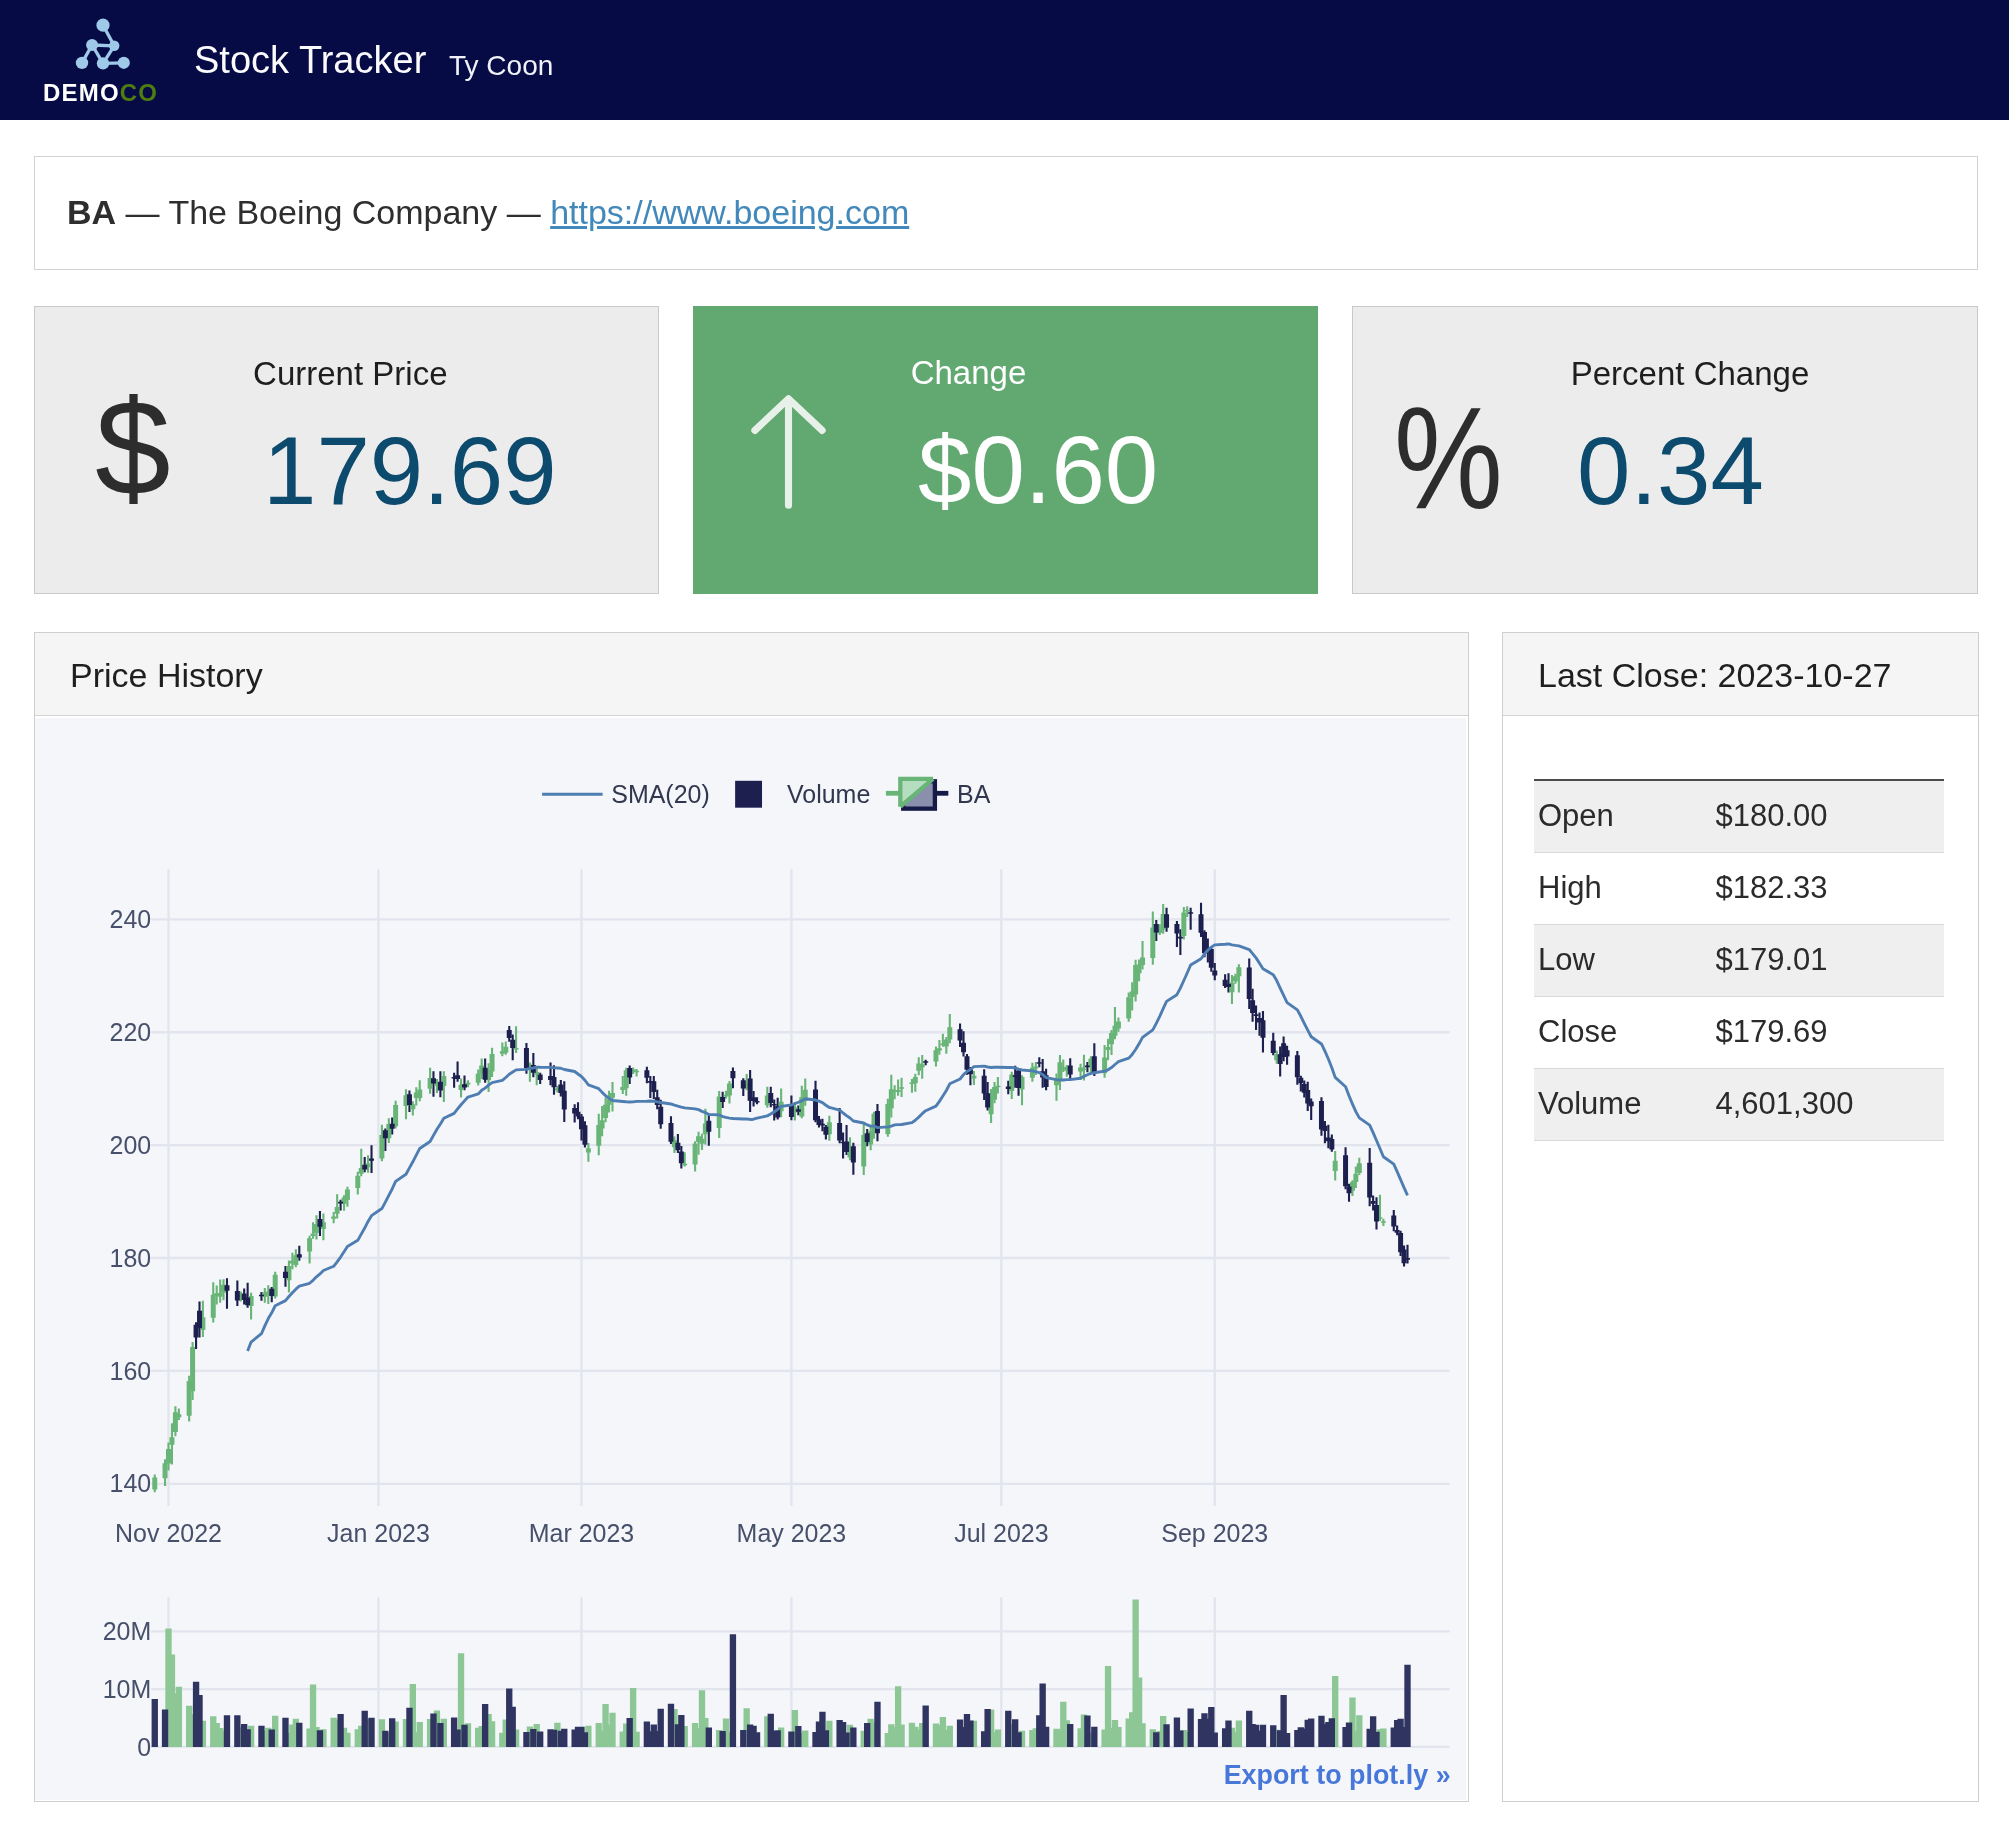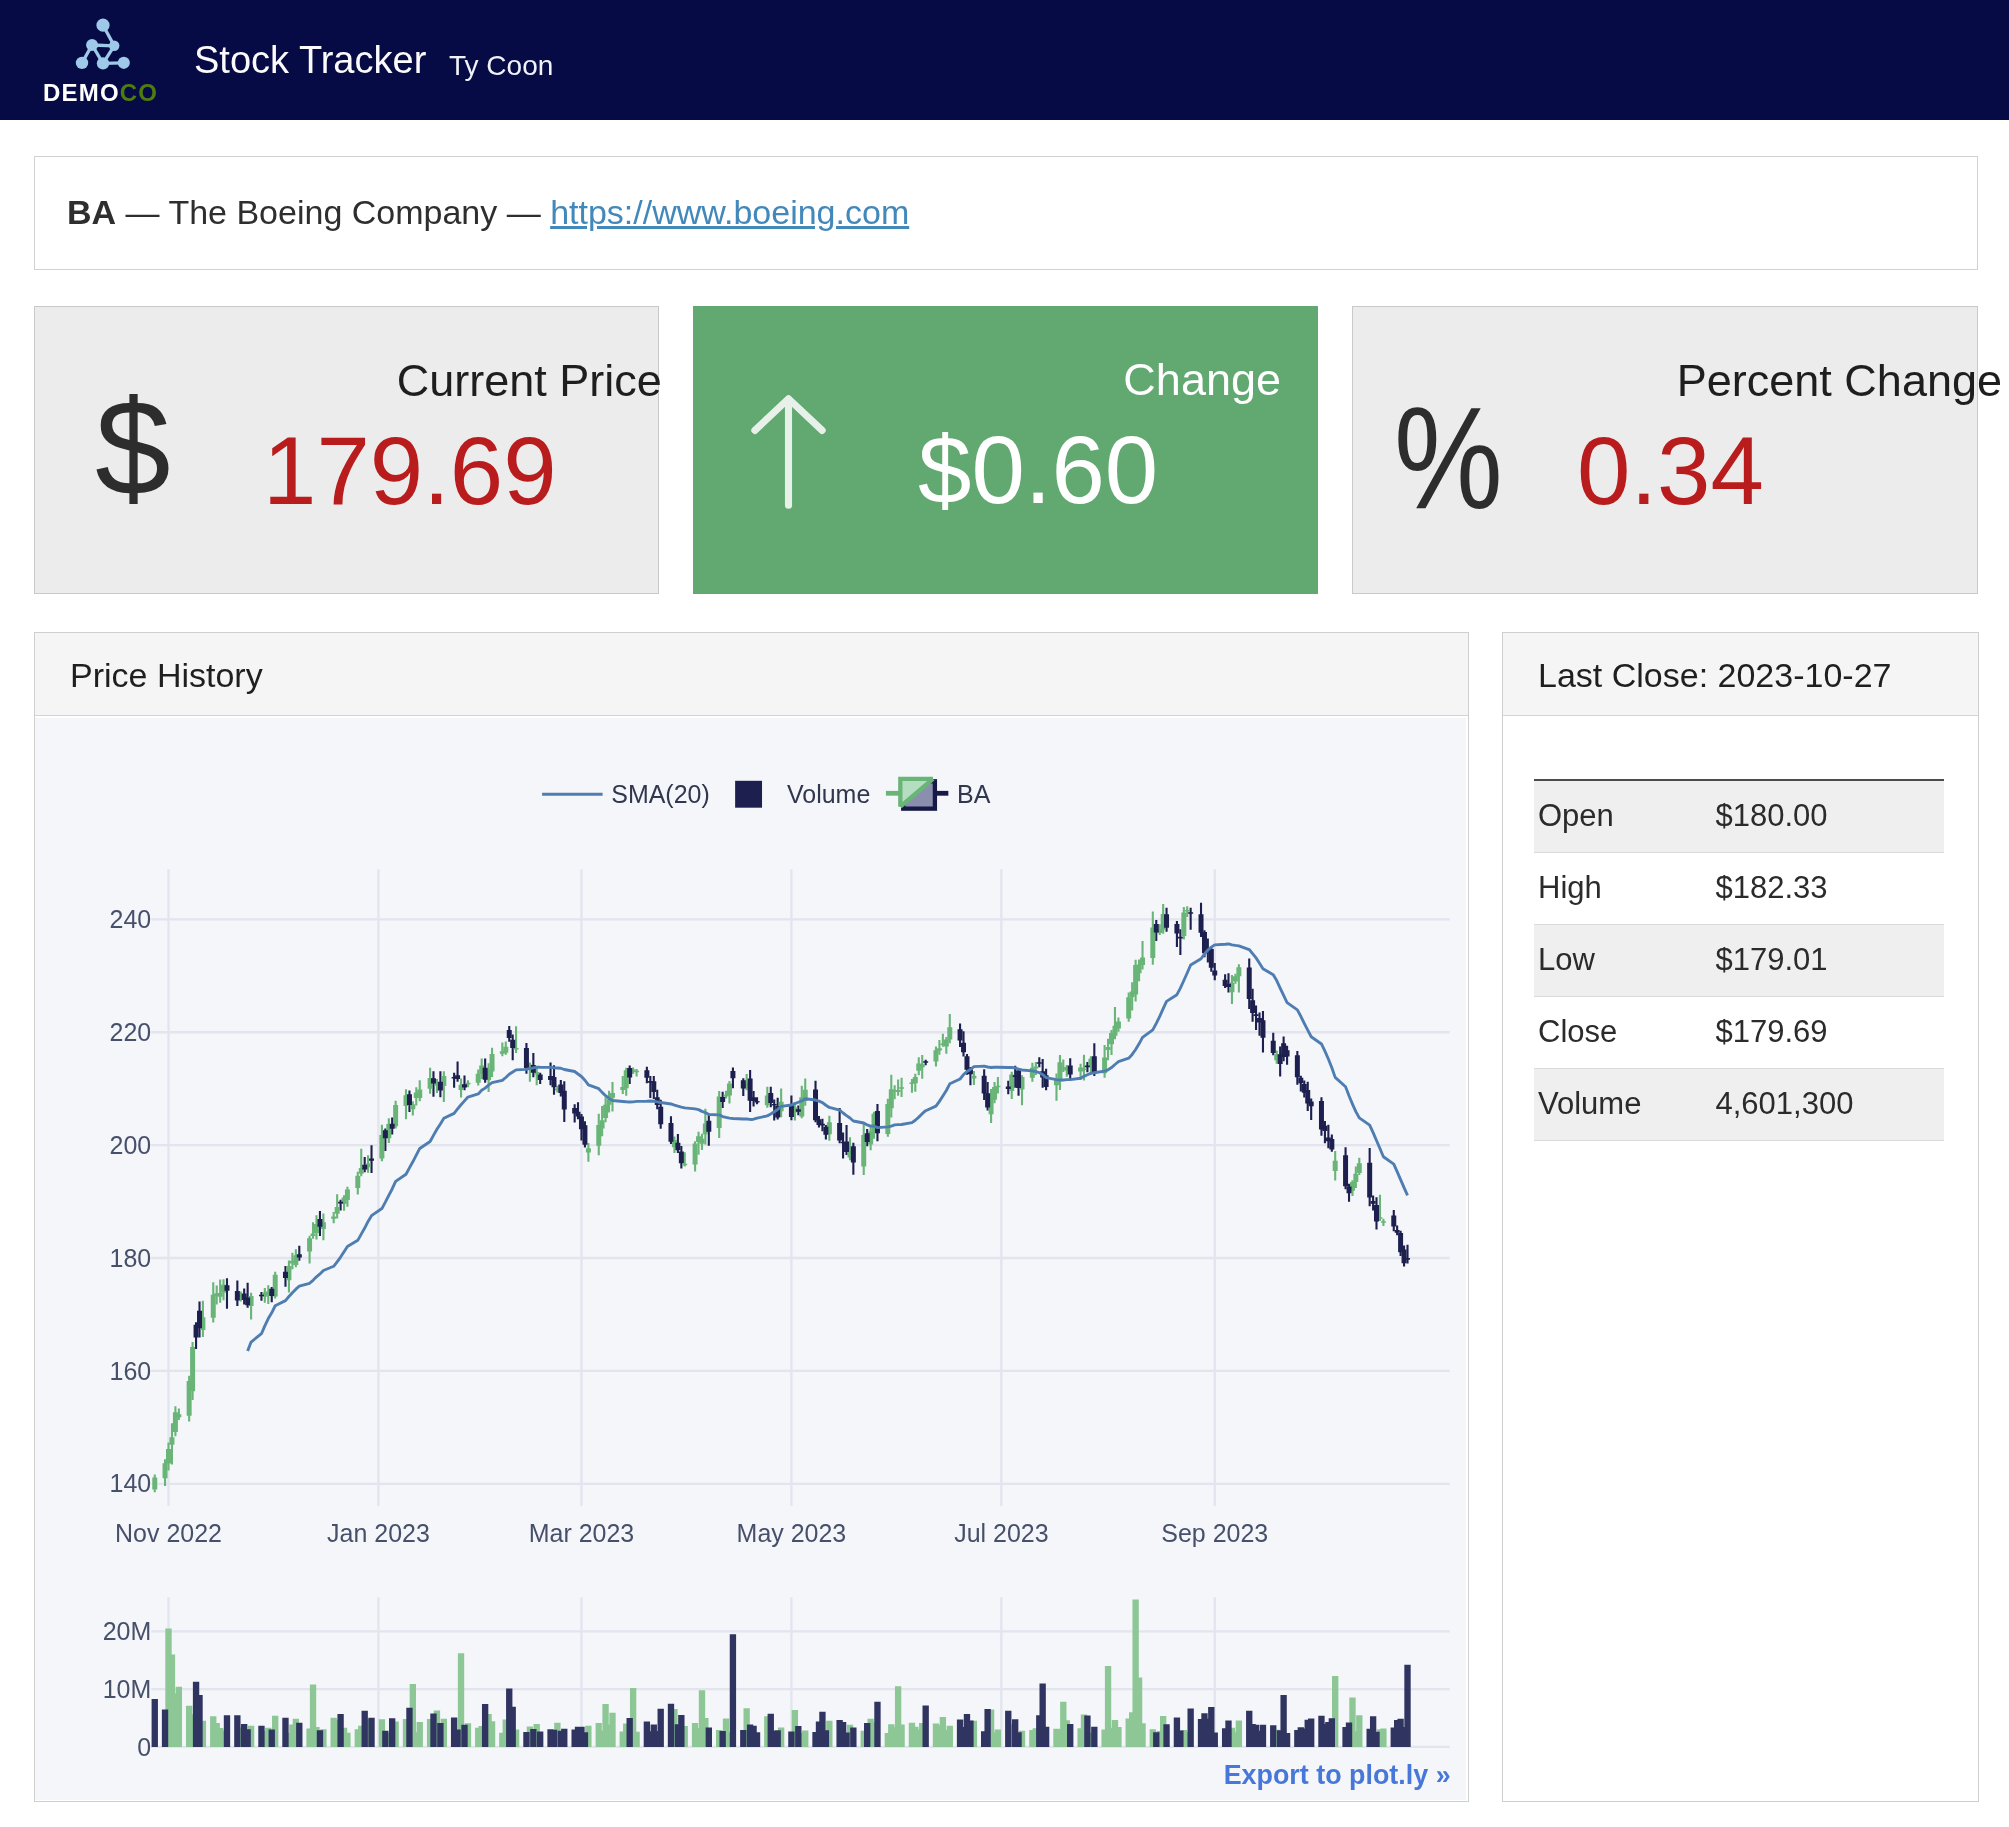--- a/index.html
+++ b/index.html
@@ -13,23 +13,23 @@
 #h-sub{position:absolute;left:449px;top:50px;font-size:28px;color:#f0f2f8}
 #ticker{position:absolute;left:34px;top:156px;width:1944px;height:114px;
  background:#fff;border:1.9px solid #d2d2d2}
 #ticker .t{position:absolute;left:32px;top:36px;font-size:34px;color:#2e2e2e}
 #ticker a{color:#4288ba}
 .card{position:absolute;top:306px;height:288px}
 #card1{left:34px;width:625px;background:#ececec;border:1.9px solid #c9c9c9}
 #card2{left:693px;width:625px;background:#61a871}
 #card3{left:1352px;width:626px;background:#ececec;border:1.9px solid #c9c9c9}
 .cicon{position:absolute;font-size:144px;color:#2d2d2d}
-.clabel{position:absolute;top:48px;font-size:45px;color:#1e1e1e;width:100%;
- text-align:right}
-.cnum{position:absolute;top:109px;font-size:96px;color:#b91c1c}
+.clabel{position:absolute;top:48px;font-size:33px;color:#1e1e1e;width:100%;
+ text-align:center}
+.cnum{position:absolute;top:109px;font-size:96px;color:#0c4a6e}
 #card2 .clabel,#card2 .cnum{color:#fff}
 .panel{position:absolute;background:#fff;border:1.9px solid #cfcfcf}
 .phead{position:absolute;left:0;top:0;width:100%;height:83px;background:#f5f5f5;
  border-bottom:1.9px solid #d4d4d4;font-size:34px;color:#1f1f1f}
 .phead span{position:absolute;left:35px;top:23px}
 #lpanel{left:34px;top:632px;width:1435px;height:1170px}
 #lpanel .body{position:absolute;left:0;top:85px;width:1431px;height:1082px;
  background:#f5f6fa}
 #rpanel{left:1502px;top:632px;width:477px;height:1170px}
 table{position:absolute;left:31px;top:146px;width:410px;border-collapse:collapse;

